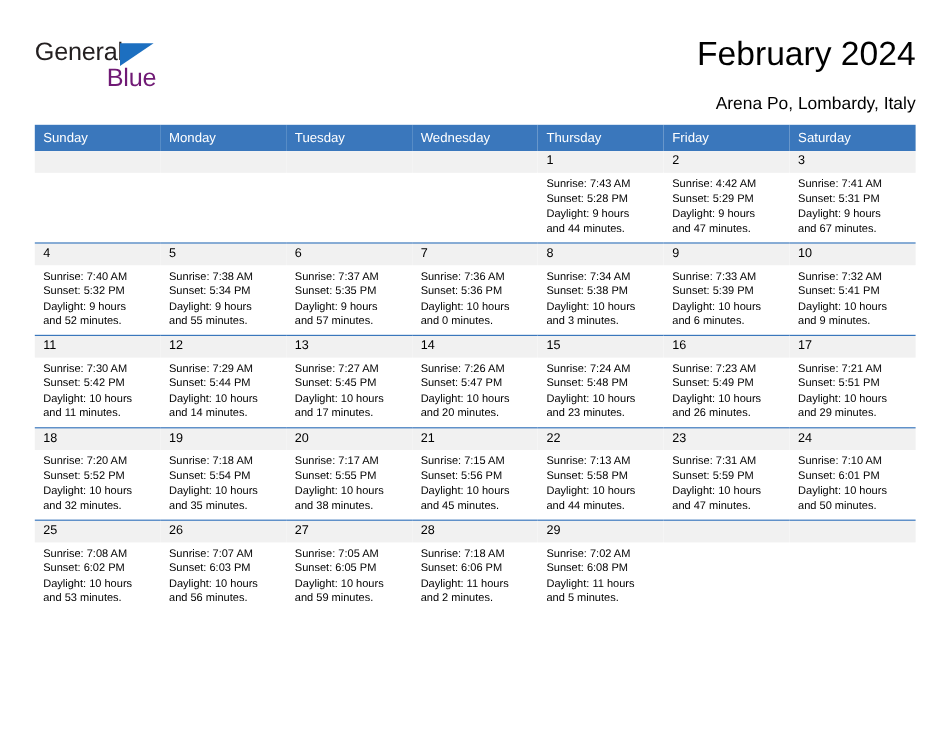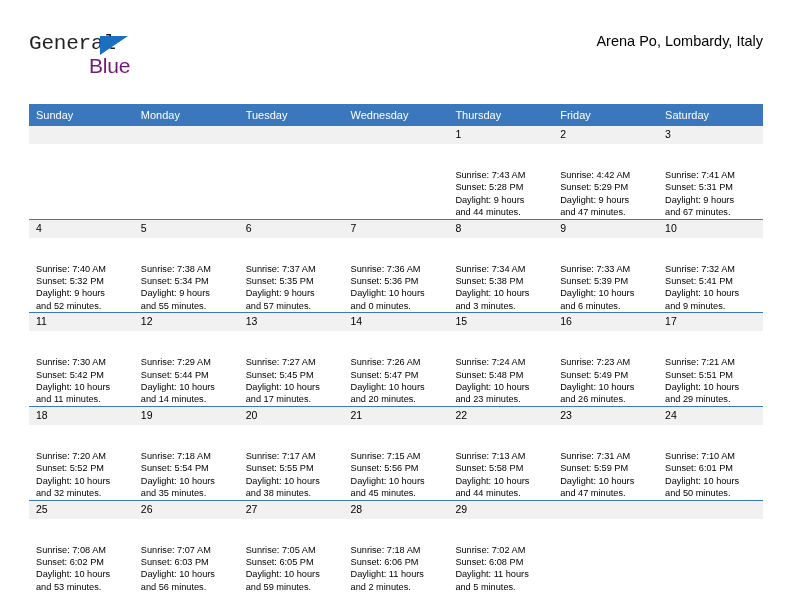--- a/index.html
+++ b/index.html
@@ -36,21 +36,21 @@
     width: 150px;
     height: 50px;
   }
   .logo-general {
     position: absolute;
     left: 0;
     top: 0;
     font-size: 21px;
     letter-spacing: -0.2px;
     color: #231f20;
-    font-family: Liberation Mono, monospace;
+    font-family: Liberation Sans, sans-serif;
   }
   .logo-tri {
     position: absolute;
     left: 71px;
     top: 4px;
     width: 0;
     height: 0;
     border-left: 28px solid #1c6fc0;
     border-bottom: 19px solid transparent;
   }
@@ -72,21 +72,21 @@
   .cal-title {
     font-size: 28px;
     color: #000000;
     line-height: 34px;
     white-space: nowrap;
   }
   .cal-subtitle {
     font-size: 14.5px;
     color: #000000;
     line-height: 22px;
-    margin-top: 2px;
+    margin-top: 14px;
     white-space: nowrap;
   }
 
   
   .calendar {
     position: absolute;
     left: 29px;
     top: 104px;
     width: 734px;
     border-collapse: collapse;
@@ -122,40 +122,40 @@
     min-height: 11px;
   }
   .daynum.empty {
     color: transparent;
   }
   .details {
     padding: 3px 6px 0 7px;
     font-size: 9.2px;
     line-height: 12.4px;
     color: #000000;
-    margin-top: 22px;
   }
   .details div {
     white-space: nowrap;
   }
 </style>
 </head>
 <body>
 
 <div class="page">
 
   <div class="header">
 
     <div class="logo">
       <span class="logo-general">General</span>
       <span class="logo-tri"></span>
       <span class="logo-blue">Blue</span>
     </div>
 
     <div class="title-block">
+      <div class="cal-title">February 2024</div>
       <div class="cal-subtitle">Arena Po, Lombardy, Italy</div>
     </div>
 
   </div>
 
   <table class="calendar">
     <thead>
       <tr>
         <th>Sunday</th>
         <th>Monday</th>

